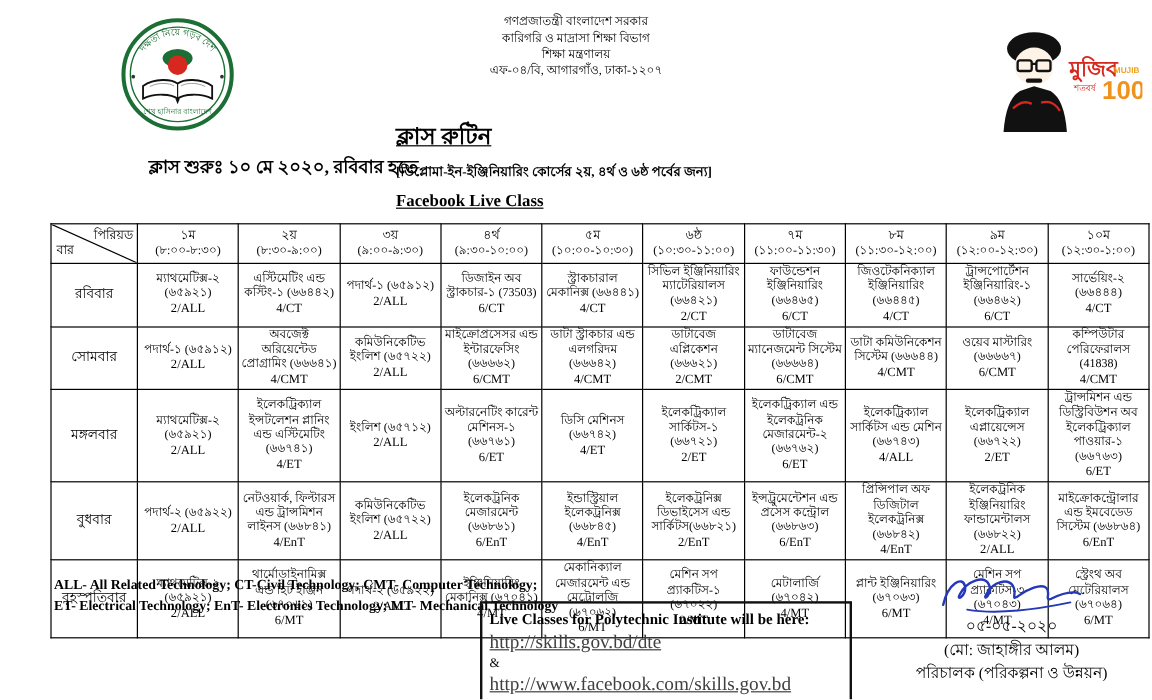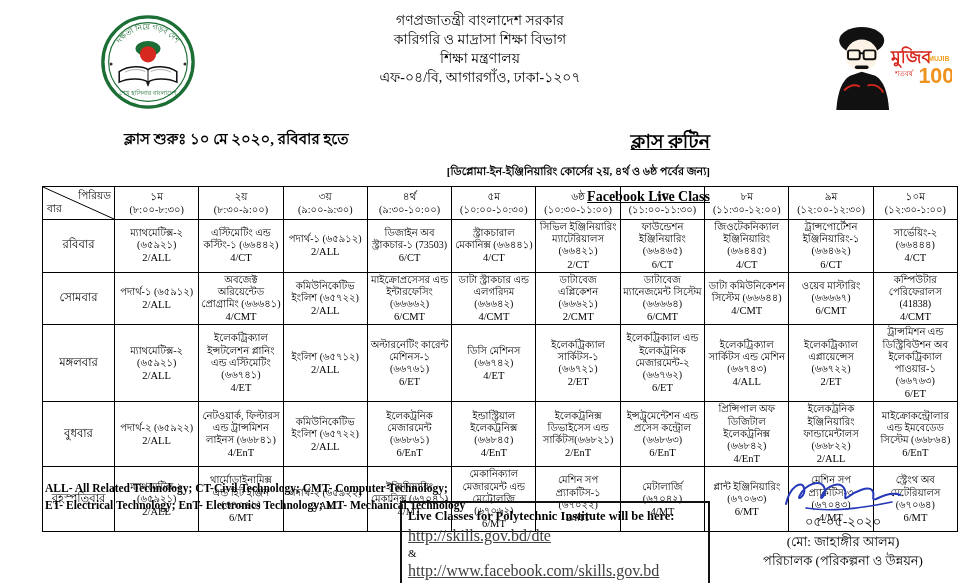--- a/index.html
+++ b/index.html
@@ -3,27 +3,27 @@
 <meta charset="utf-8">
 <style>
   * { margin:0; padding:0; box-sizing:border-box; }
   html,body { background:#ffffff; }
   .page {
     position:relative; width:960px; height:583px; background:#fff;
     font-family:"Liberation Serif","DejaVu Serif",serif; color:#000; overflow:hidden;
   }
   
   .gov-header { position:absolute; left:0; top:12px; width:100%; text-align:center; line-height:1.35; }
-  .gov-line { font-size:14px; }
+  .gov-line { font-size:10px; }
   .org-title { font-size:21px; font-weight:bold; letter-spacing:1px; margin:1px 0; }
   .logo-left { position:absolute; left:100px; top:14px; width:96px; height:96px; }
   .logo-right { position:absolute; right:8px; top:22px; width:118px; height:88px; }
   
   .class-start { position:absolute; left:92px; top:127px; font-size:15px; font-weight:bold;margin-left:32px; }
-  .routine-block { position:absolute; left:330px; top:127px; width:380px; text-align:right; }
+  .routine-block { position:absolute; left:330px; top:99px; width:380px; text-align:left; }
   .routine-title { font-size:19px; font-weight:bold; text-decoration:underline; }
   .routine-sub { font-size:11px; font-weight:bold; margin-top:4px; }
   .fb-live { font-size:14px; font-weight:bold; text-decoration:underline; margin-top:7px;
              font-family:"Liberation Serif","DejaVu Serif",serif; }
   
   table.routine { position:absolute; left:42px; top:186px; width:916px; border-collapse:collapse; table-layout:fixed; }
   table.routine th, table.routine td { border:1px solid #000; text-align:center; vertical-align:middle; padding:1px 2px; font-weight:normal; }
   thead tr { height:33px; }
   tbody tr:nth-child(1){ height:47px; } tbody tr:nth-child(2){ height:48px; }
   tbody tr:nth-child(3){ height:53px; } tbody tr:nth-child(4){ height:57px; }

